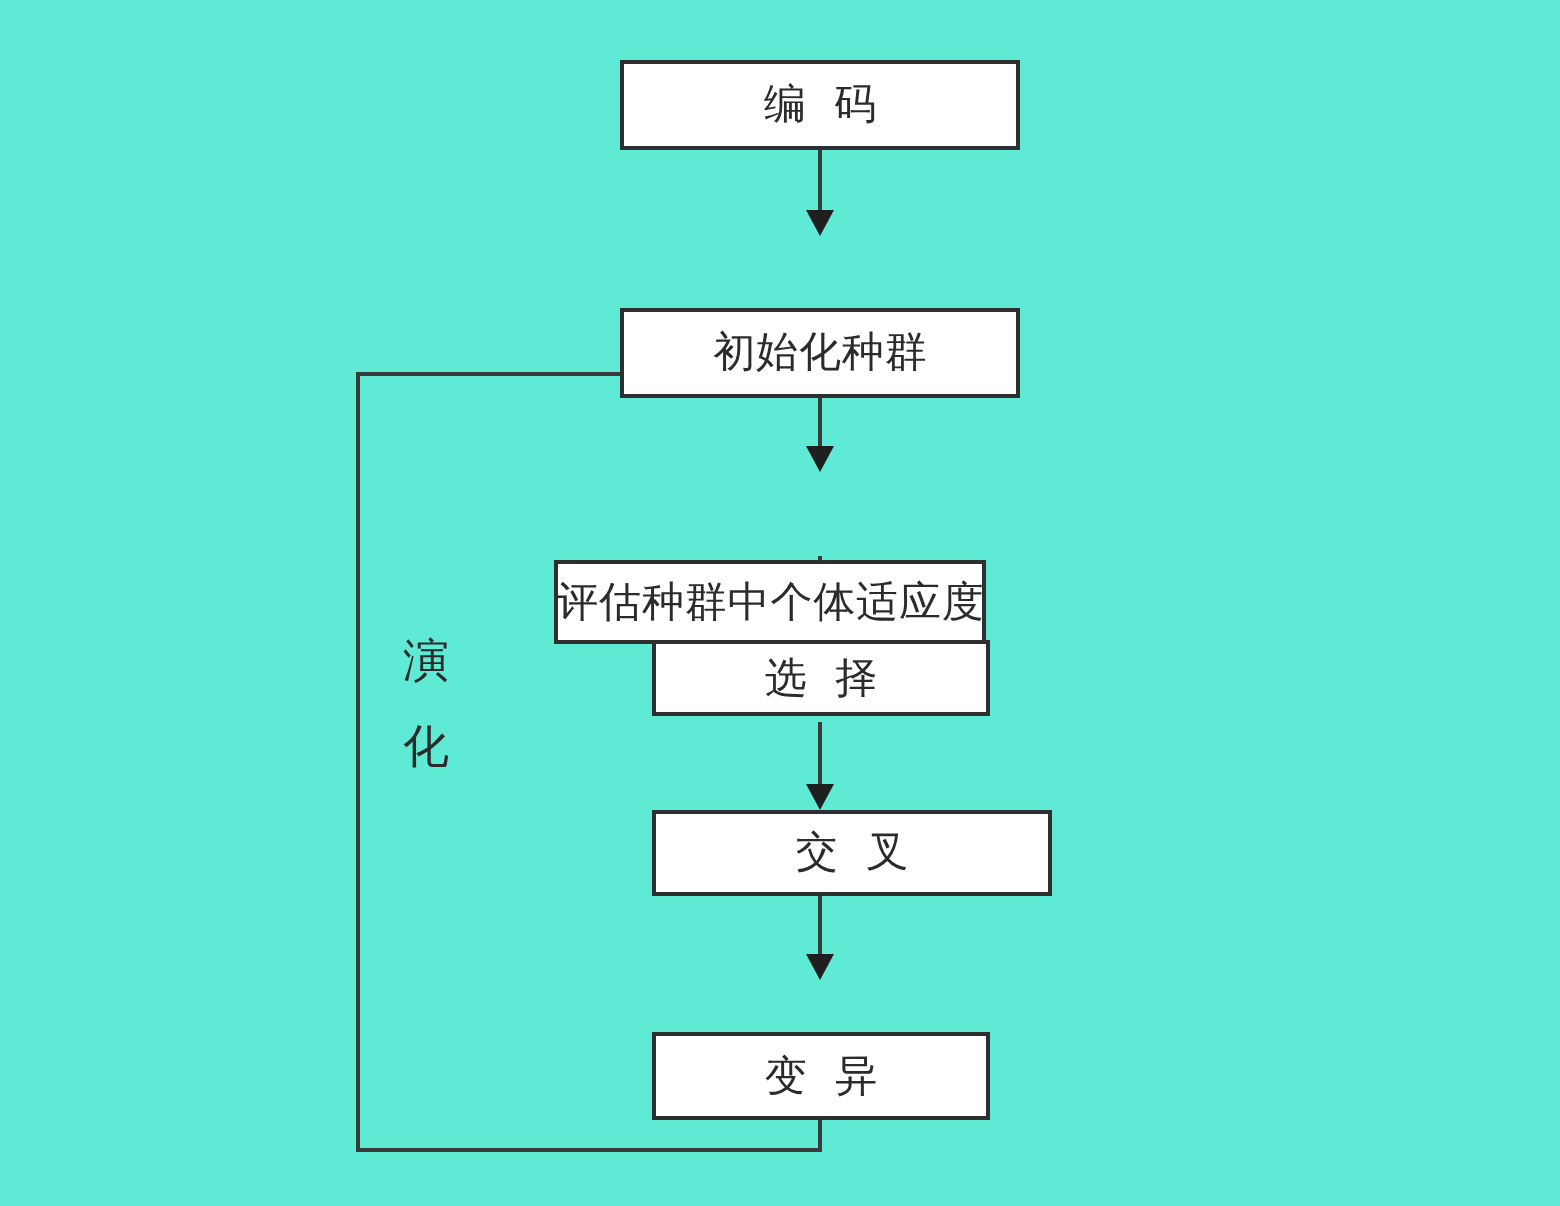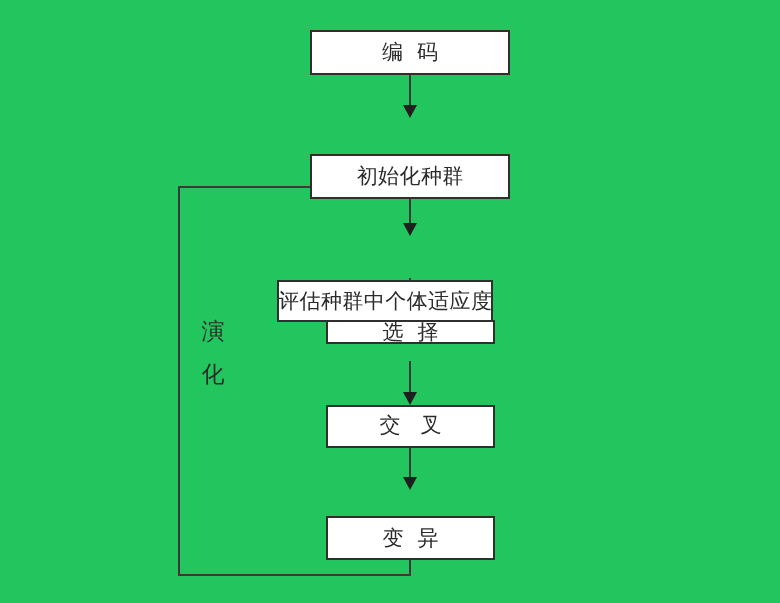--- a/index.html
+++ b/index.html
@@ -11,21 +11,21 @@
     width: 780px;
     height: 603px;
     background: #ffffff;
     font-family: "DejaVu Sans", sans-serif;
     overflow: hidden;
   }
   #diagram-root {
     position: relative;
     width: 780px;
     height: 603px;
-    background: #22c55e;
+    background: #5eead4;
   }
   .node {
     position: absolute;
     box-sizing: border-box;
     border: 2px solid #2f2f2f;
     background: #ffffff;
     display: flex;
     align-items: center;
     justify-content: center;
     color: #2b2b2b;
@@ -38,22 +38,22 @@
   }
   .node.wide-label {
     letter-spacing: 0.02em;
     text-indent: 0.02em;
     margin-top: 36px;
   }
   
   #node-encode        { left: 310px; top: 30px;  width: 200px; height: 45px; }
   #node-init-pop      { left: 310px; top: 118px; width: 200px; height: 45px; }
   #node-evaluate      { left: 277px; top: 244px; width: 216px; height: 42px; }
-  #node-selection     { left: 326px; top: 320px; width: 169px; height: 24px; }
-  #node-crossover     { left: 326px; top: 405px; width: 169px; height: 43px; font-family: Liberation Mono, monospace; }
+  #node-selection     { left: 326px; top: 320px; width: 169px; height: 38px; }
+  #node-crossover     { left: 326px; top: 405px; width: 200px; height: 43px; }
   #node-mutation      { left: 326px; top: 516px; width: 169px; height: 44px; }
 
   
   #evolution-label {
     position: absolute;
     left: 196px;
     top: 310px;
     width: 34px;
     color: #2b2b2b;
     font-family: "DejaVu Serif", "Liberation Serif", serif;

